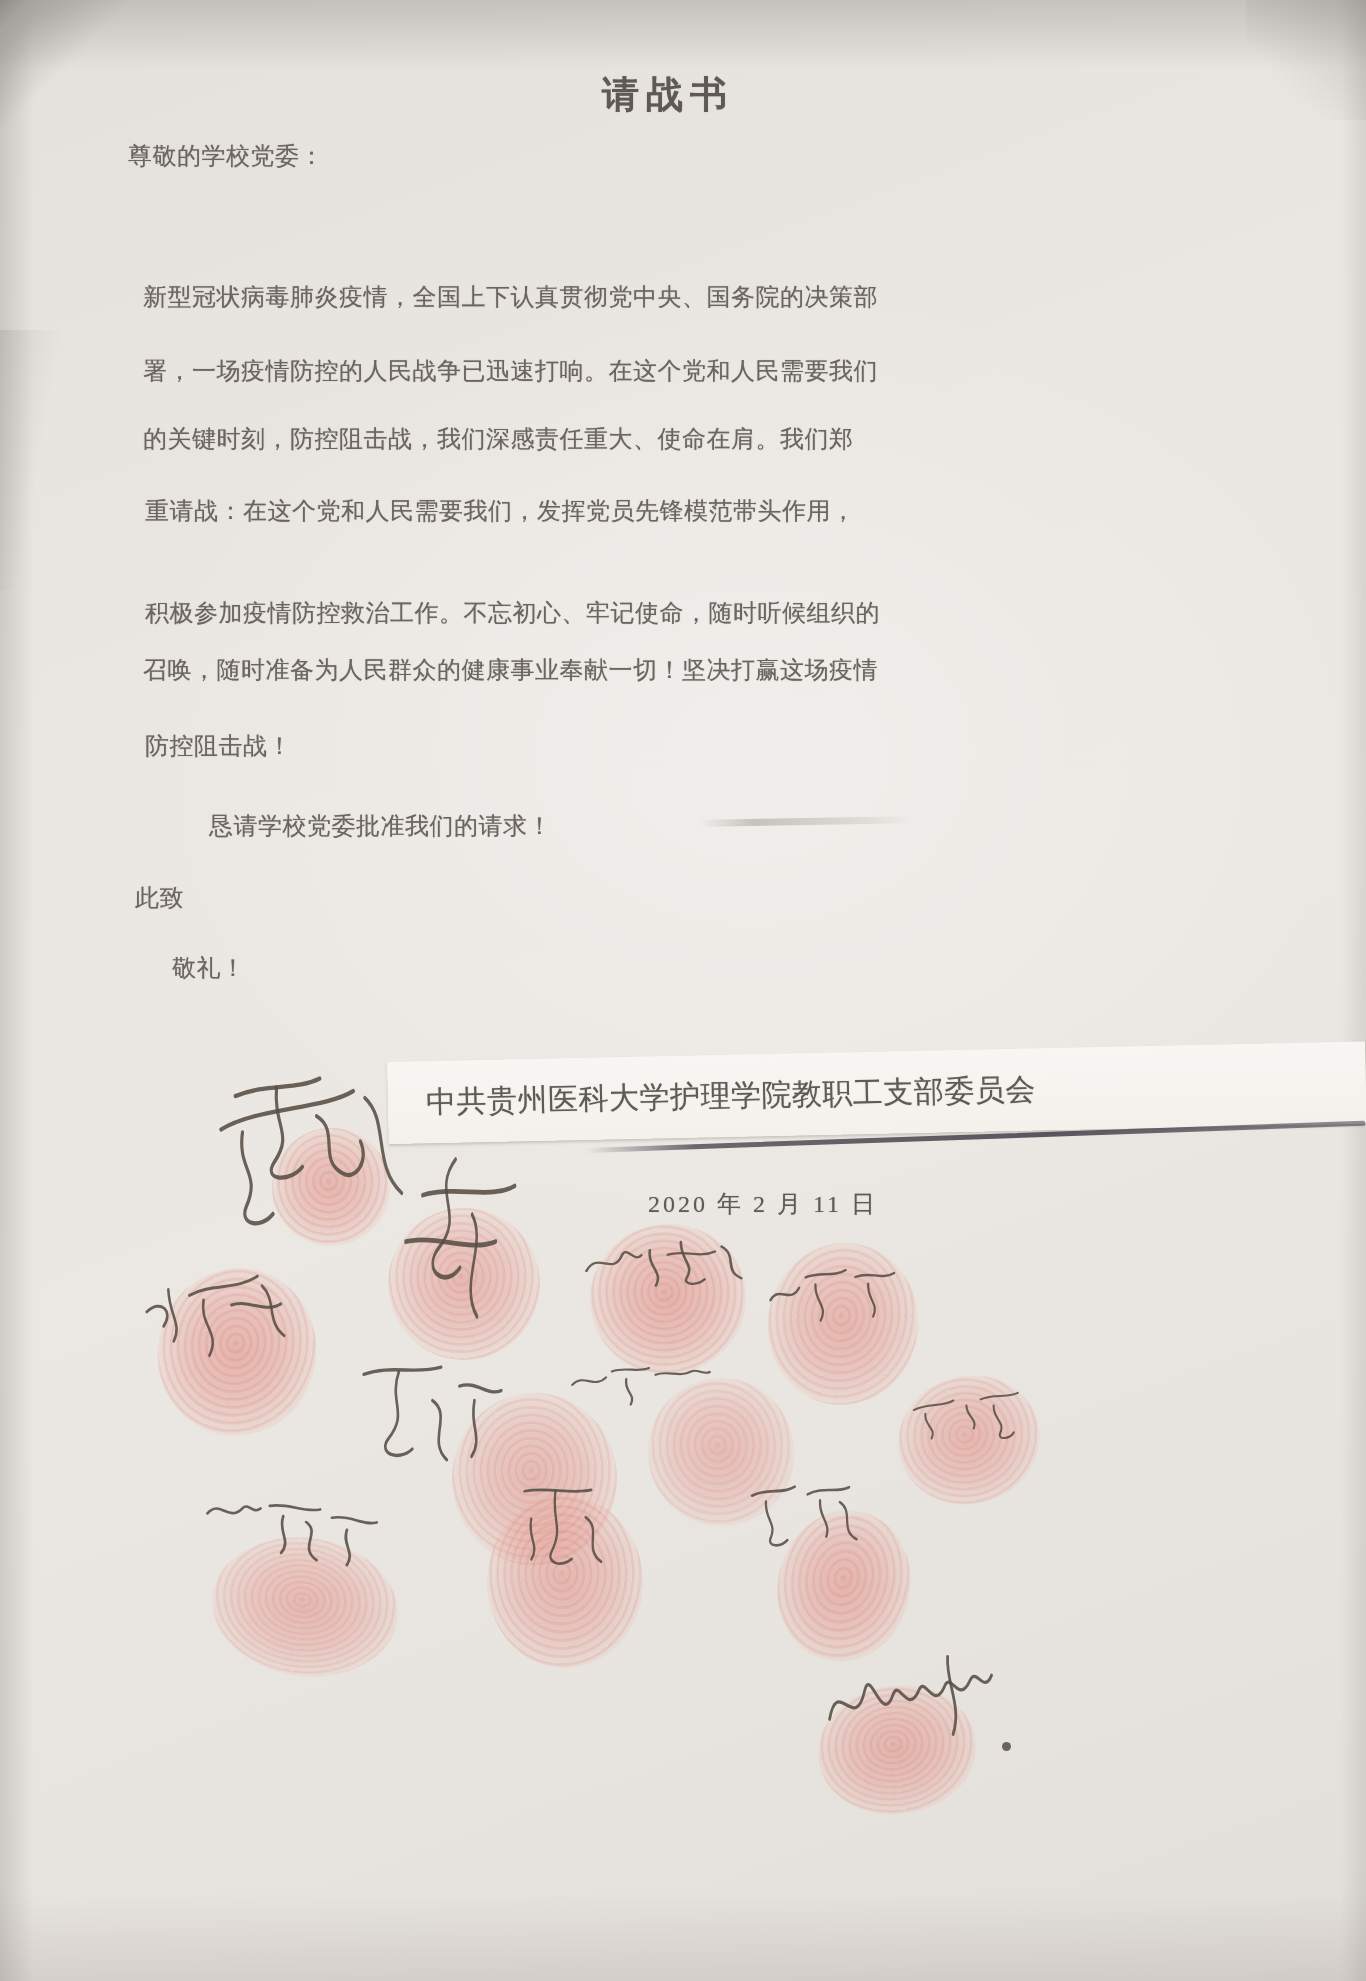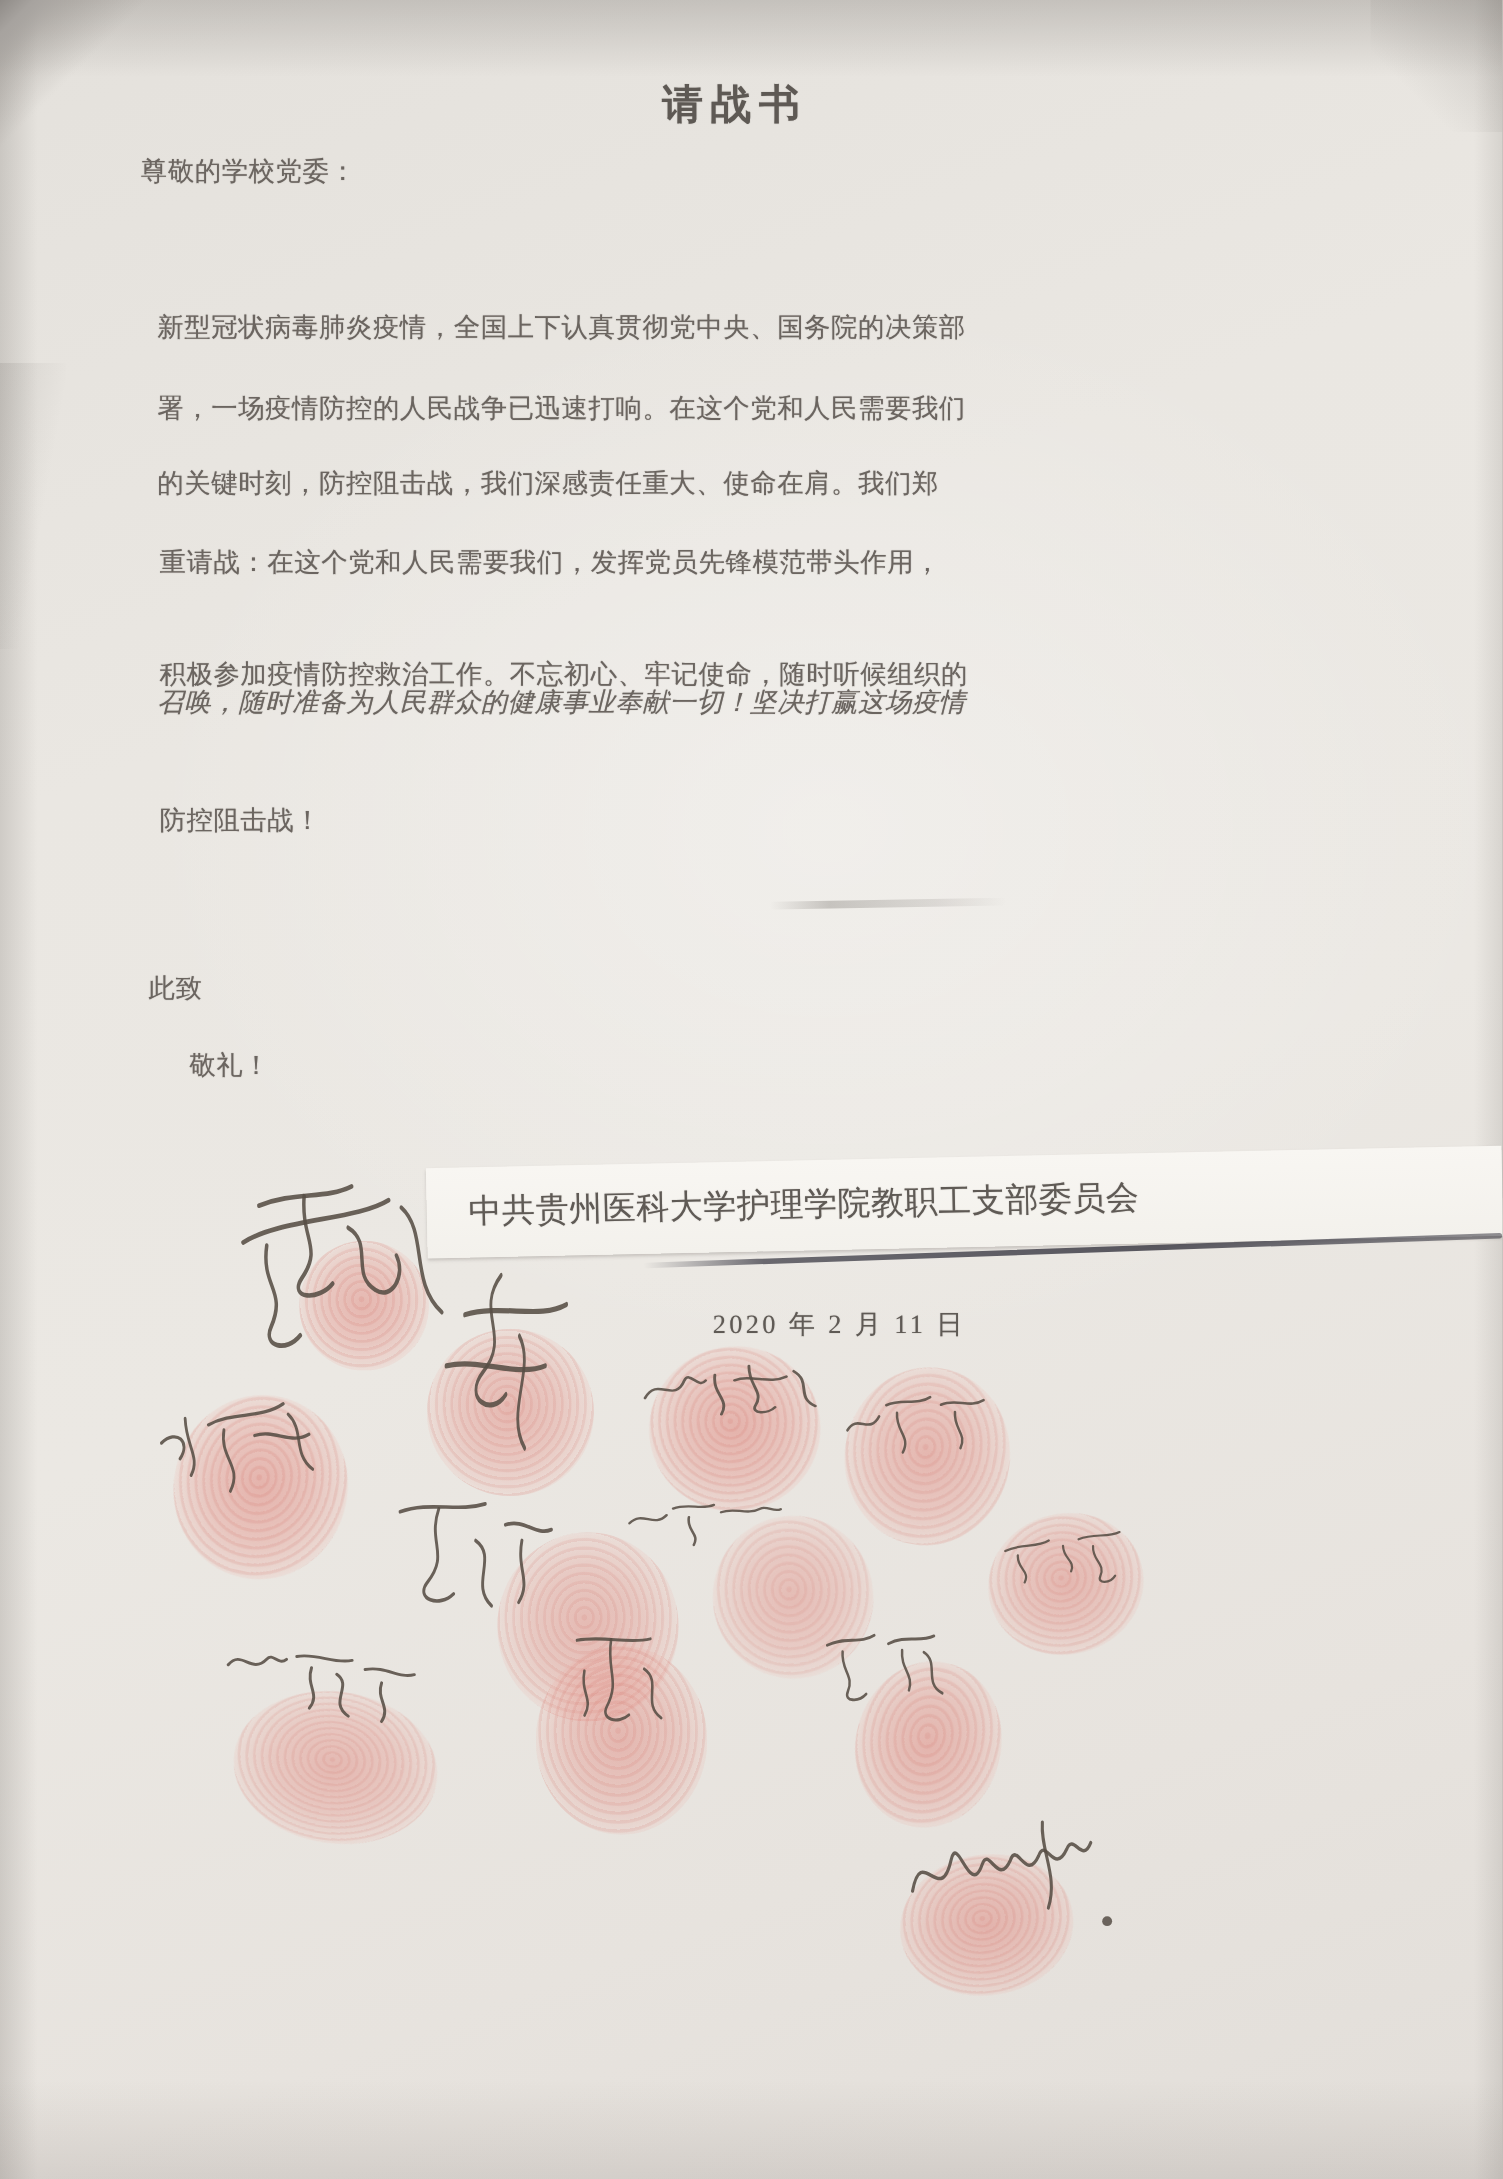--- a/index.html
+++ b/index.html
@@ -61,23 +61,24 @@
   <div class="shade crease"></div>
 
   <div class="t title" style="left:602px;top:70px;">请战书</div>
   <div class="t line" style="left:128px;top:140px;">尊敬的学校党委：</div>
 
   <div class="t line" style="left:143px;top:281px;">新型冠状病毒肺炎疫情，全国上下认真贯彻党中央、国务院的决策部</div>
   <div class="t line" style="left:143px;top:355px;">署，一场疫情防控的人民战争已迅速打响。在这个党和人民需要我们</div>
   <div class="t line" style="left:143px;top:423px;">的关键时刻，防控阻击战，我们深感责任重大、使命在肩。我们郑</div>
   <div class="t line" style="left:145px;top:495px;">重请战：在这个党和人民需要我们，发挥党员先锋模范带头作用，</div>
   <div class="t line" style="left:145px;top:597px;">积极参加疫情防控救治工作。不忘初心、牢记使命，随时听候组织的</div>
-  <div class="t line" style="left:143px;top:622px;font-style:italic;">召唤，随时准备为人民群众的健康事业奉献一切！坚决打赢这场疫情</div>
+  <div class="t line" style="left:143px;top:654px;">召唤，随时准备为人民群众的健康事业奉献一切！坚决打赢这场疫情</div>
   <div class="t line" style="left:145px;top:730px;">防控阻击战！</div>
 
+  <div class="t line" style="left:209px;top:810px;">恳请学校党委批准我们的请求！</div>
   <div class="smudge"></div>
   <div class="t line" style="left:135px;top:882px;">此致</div>
   <div class="t line" style="left:172px;top:952px;">敬礼！</div>
 
   <div class="strip">
     <span class="strip-text">中共贵州医科大学护理学院教职工支部委员会</span>
   </div>
   <div class="strip-shadow"></div>
   <div class="t date" style="left:648px;top:1188px;">2020 年 2 月 11 日</div>
 

